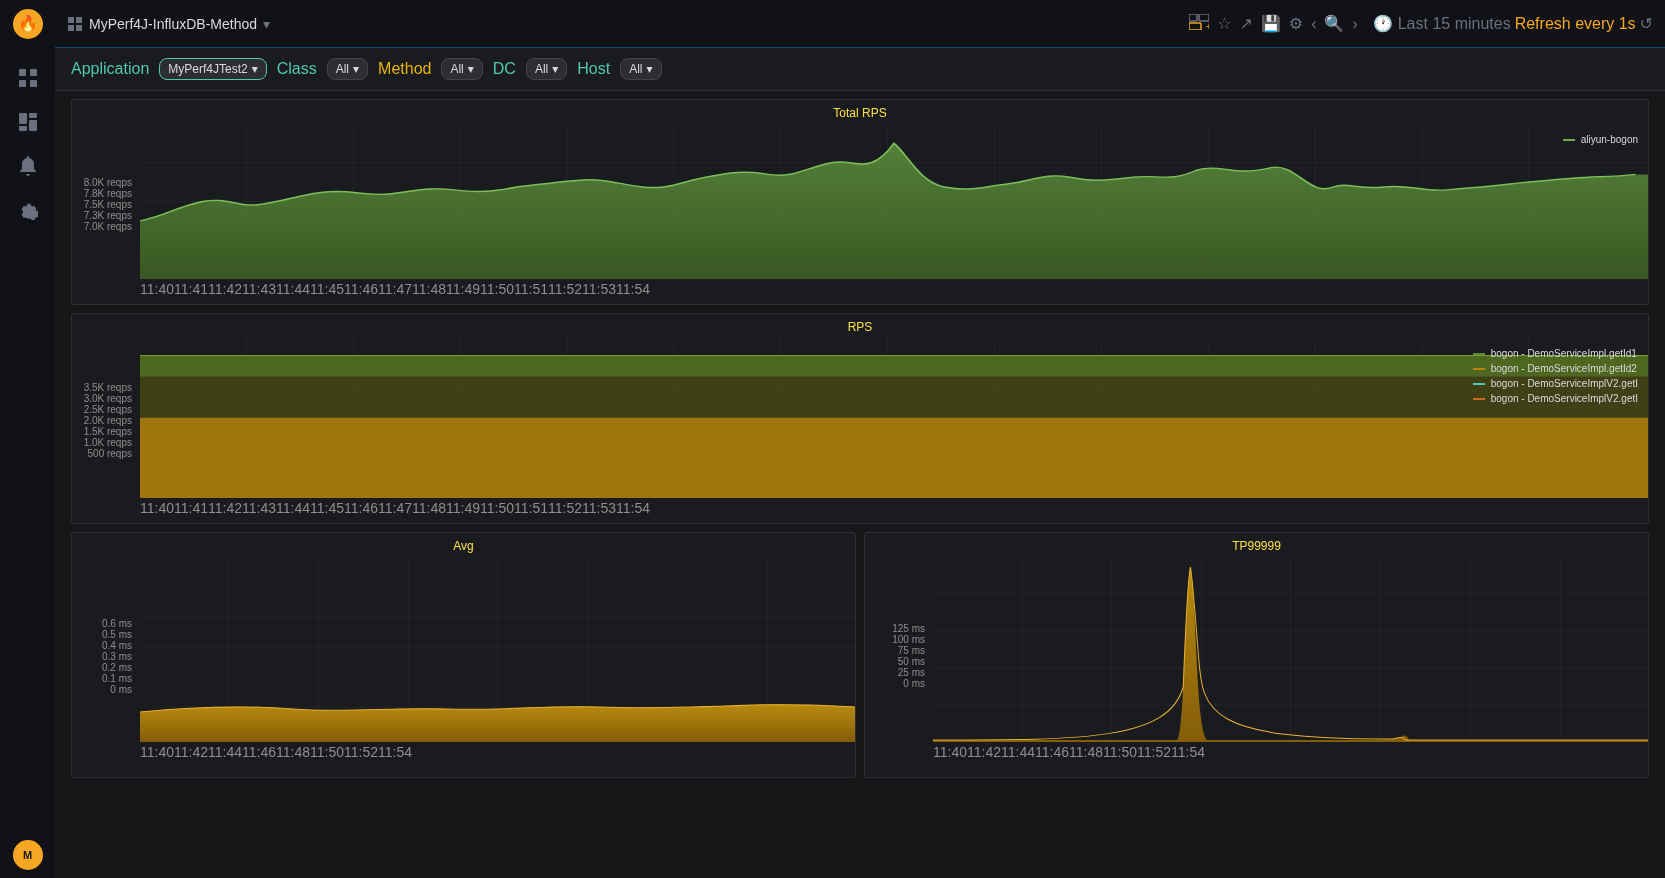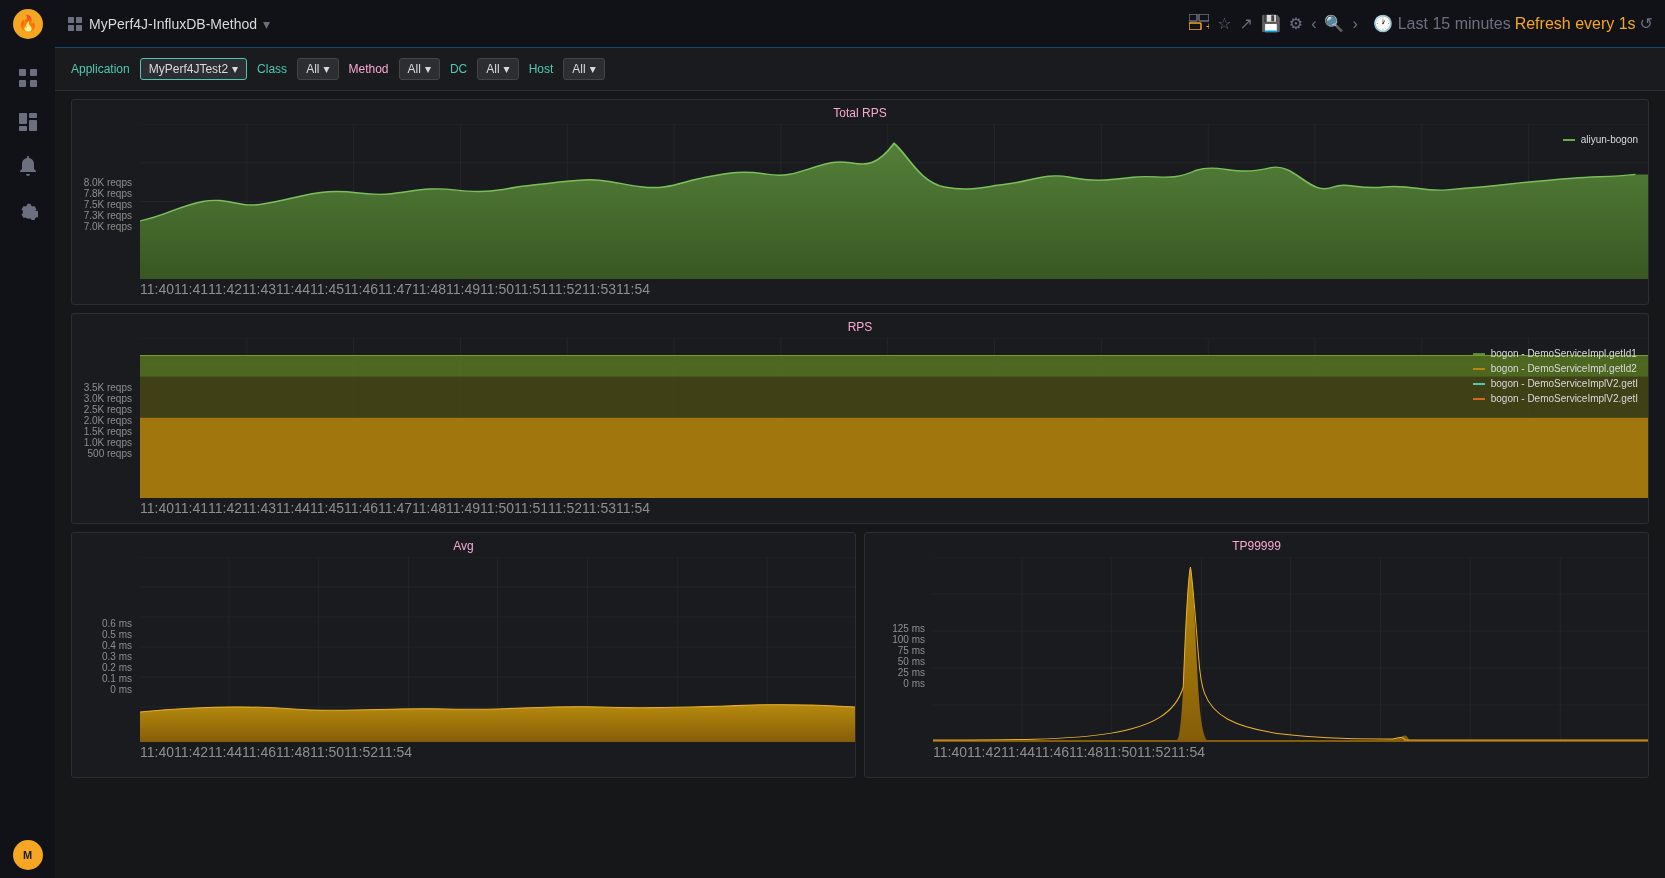--- a/index.html
+++ b/index.html
@@ -110,26 +110,26 @@
       background: #1a1b1e;
       padding: 10px 16px;
       display: flex;
       align-items: center;
       gap: 10px;
       flex-shrink: 0;
       border-bottom: 1px solid #2c2e33;
     }
     .filter-label {
       color: #4ec9b0;
-      font-size: 12px;
+      font-size: 16px;
     }
     .filter-dropdown {
       background: #2c2e33;
       border: 1px solid #444;
-      border-radius: 3px;
+      border-radius: 8px;
       padding: 3px 8px;
       color: #d8d9da;
       font-size: 12px;
       cursor: pointer;
       display: flex;
       align-items: center;
       gap: 4px;
     }
     .filter-dropdown-cyan {
       border-color: #4ec9b0;
@@ -147,21 +147,21 @@
     .chart-container {
       background: #1a1b1e;
       border: 1px solid #2c2e33;
       border-radius: 3px;
       margin-bottom: 8px;
       position: relative;
     }
     .chart-title {
       text-align: center;
       font-size: 12px;
-      color: #f9a8d4;
+      color: #fde047;
       padding: 6px 0 4px;
     }
     .chart-inner {
       display: flex;
       position: relative;
     }
     .chart-yaxis {
       width: 68px;
       flex-shrink: 0;
       display: flex;
@@ -299,21 +299,21 @@
     <span class="filter-label">Application</span>
     <div class="filter-dropdown filter-dropdown-cyan">
       <span>MyPerf4JTest2</span>
       <span>▾</span>
     </div>
     <span class="filter-label">Class</span>
     <div class="filter-dropdown">
       <span>All</span>
       <span>▾</span>
     </div>
-    <span class="filter-label" style="color:#f9a8d4;text-align:center;">Method</span>
+    <span class="filter-label" style="color:#eab308;text-align:center;">Method</span>
     <div class="filter-dropdown">
       <span>All</span>
       <span>▾</span>
     </div>
     <span class="filter-label">DC</span>
     <div class="filter-dropdown">
       <span>All</span>
       <span>▾</span>
     </div>
     <span class="filter-label">Host</span>

